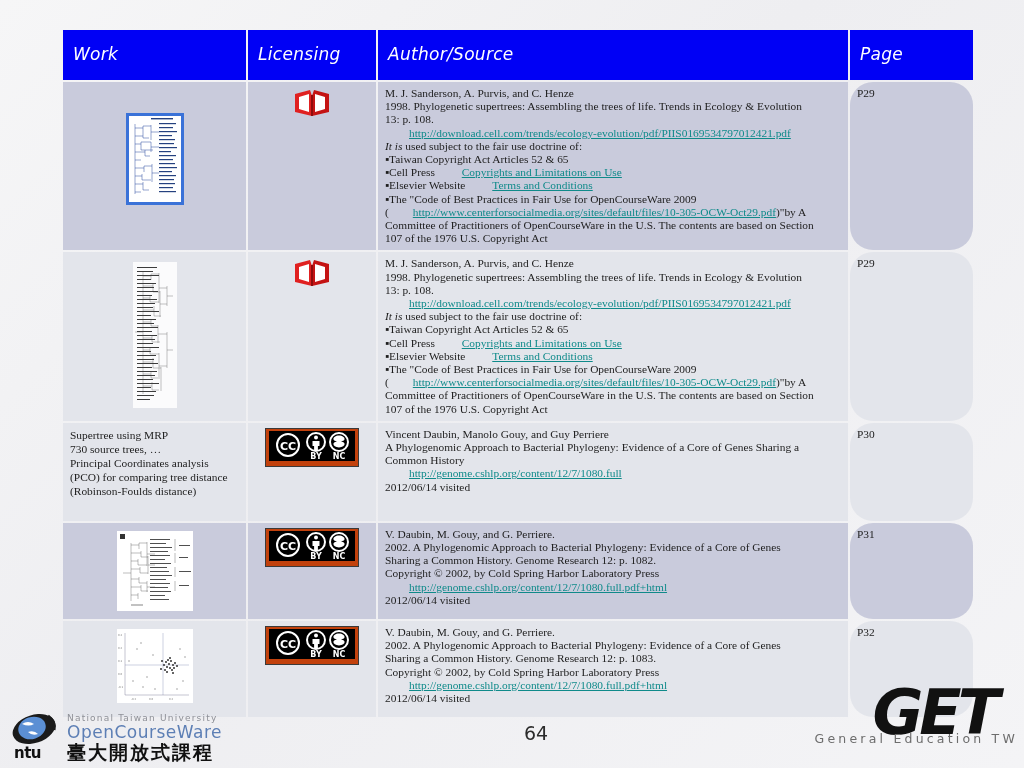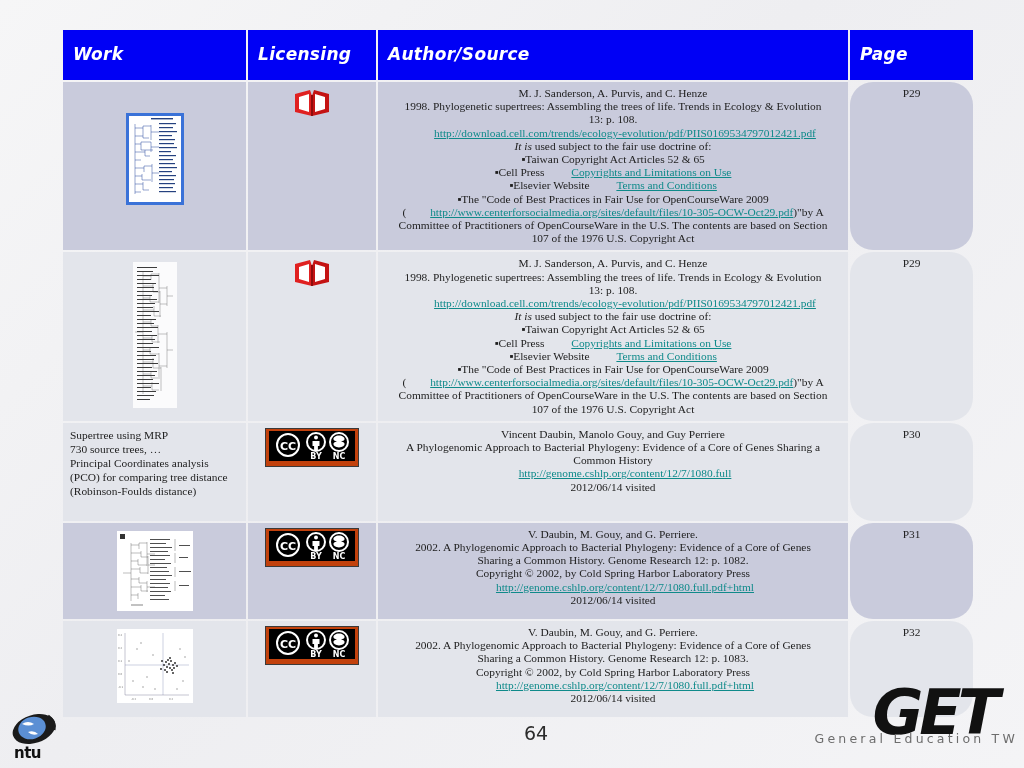--- a/index.html
+++ b/index.html
@@ -26,34 +26,33 @@
     border-spacing:2px;
     width:908px;
     table-layout:fixed;
   }
   table.refs th{
     background:#0000f5;
     color:#ffffff;
     font-family:"DejaVu Sans", sans-serif;
     font-size:17px;
     font-style:italic;
-    font-weight:bold;
+    font-weight:normal;
     text-align:left;
     padding:9px 10px 11px 10px;
     letter-spacing:.3px;
     height:30px;
     vertical-align:middle;
   }
   table.refs td{
     vertical-align:top;
     font-size:11.4px;
     line-height:13.2px;
     color:#1d1d1d;
     padding:5px 7px 5px 7px;
-    text-align:center;
   }
   
   tr.r-dark td{background:#c9cbdc;}
   tr.r-light td{background:#e3e5eb;}
 
   .col-work{width:183px;}
   .col-lic{width:128px;}
   .col-auth{width:470px;}
   .col-page{width:123px;}
 
@@ -538,20 +537,25 @@
       <div class="ntu-mark">
         <svg width="54" height="38" viewBox="0 0 54 38" style="position:absolute;left:0;top:0;">
           <ellipse cx="26" cy="17" rx="22" ry="14" fill="#1b1b1b" transform="rotate(-18 26 17)"></ellipse>
           <ellipse cx="24" cy="16" rx="14" ry="11" fill="#5b8fd4" transform="rotate(-18 24 16)"></ellipse>
           <path d="M14 12 q6 -4 12 0 q-5 3 -12 0z" fill="#ffffff"></path>
           <path d="M20 20 q6 -2 10 2 q-6 2 -10 -2z" fill="#ffffff"></path>
           <path d="M40 4 q8 6 6 14" stroke="#1b1b1b" stroke-width="3" fill="none"></path>
         </svg>
         <div class="ntu-word">ntu</div>
       </div>
+      <div class="ocw-text">
+        <div class="ocw-l1">National Taiwan University</div>
+        <div class="ocw-l2">OpenCourseWare</div>
+        <div class="ocw-l3">臺大開放式課程</div>
+      </div>
     </div>
 
     <div class="page-num">
       <span>64</span>
     </div>
 
     <div class="get-logo">
       <div class="get-word">GET</div>
       <div class="get-sub1">General Education TW</div>
     </div>

